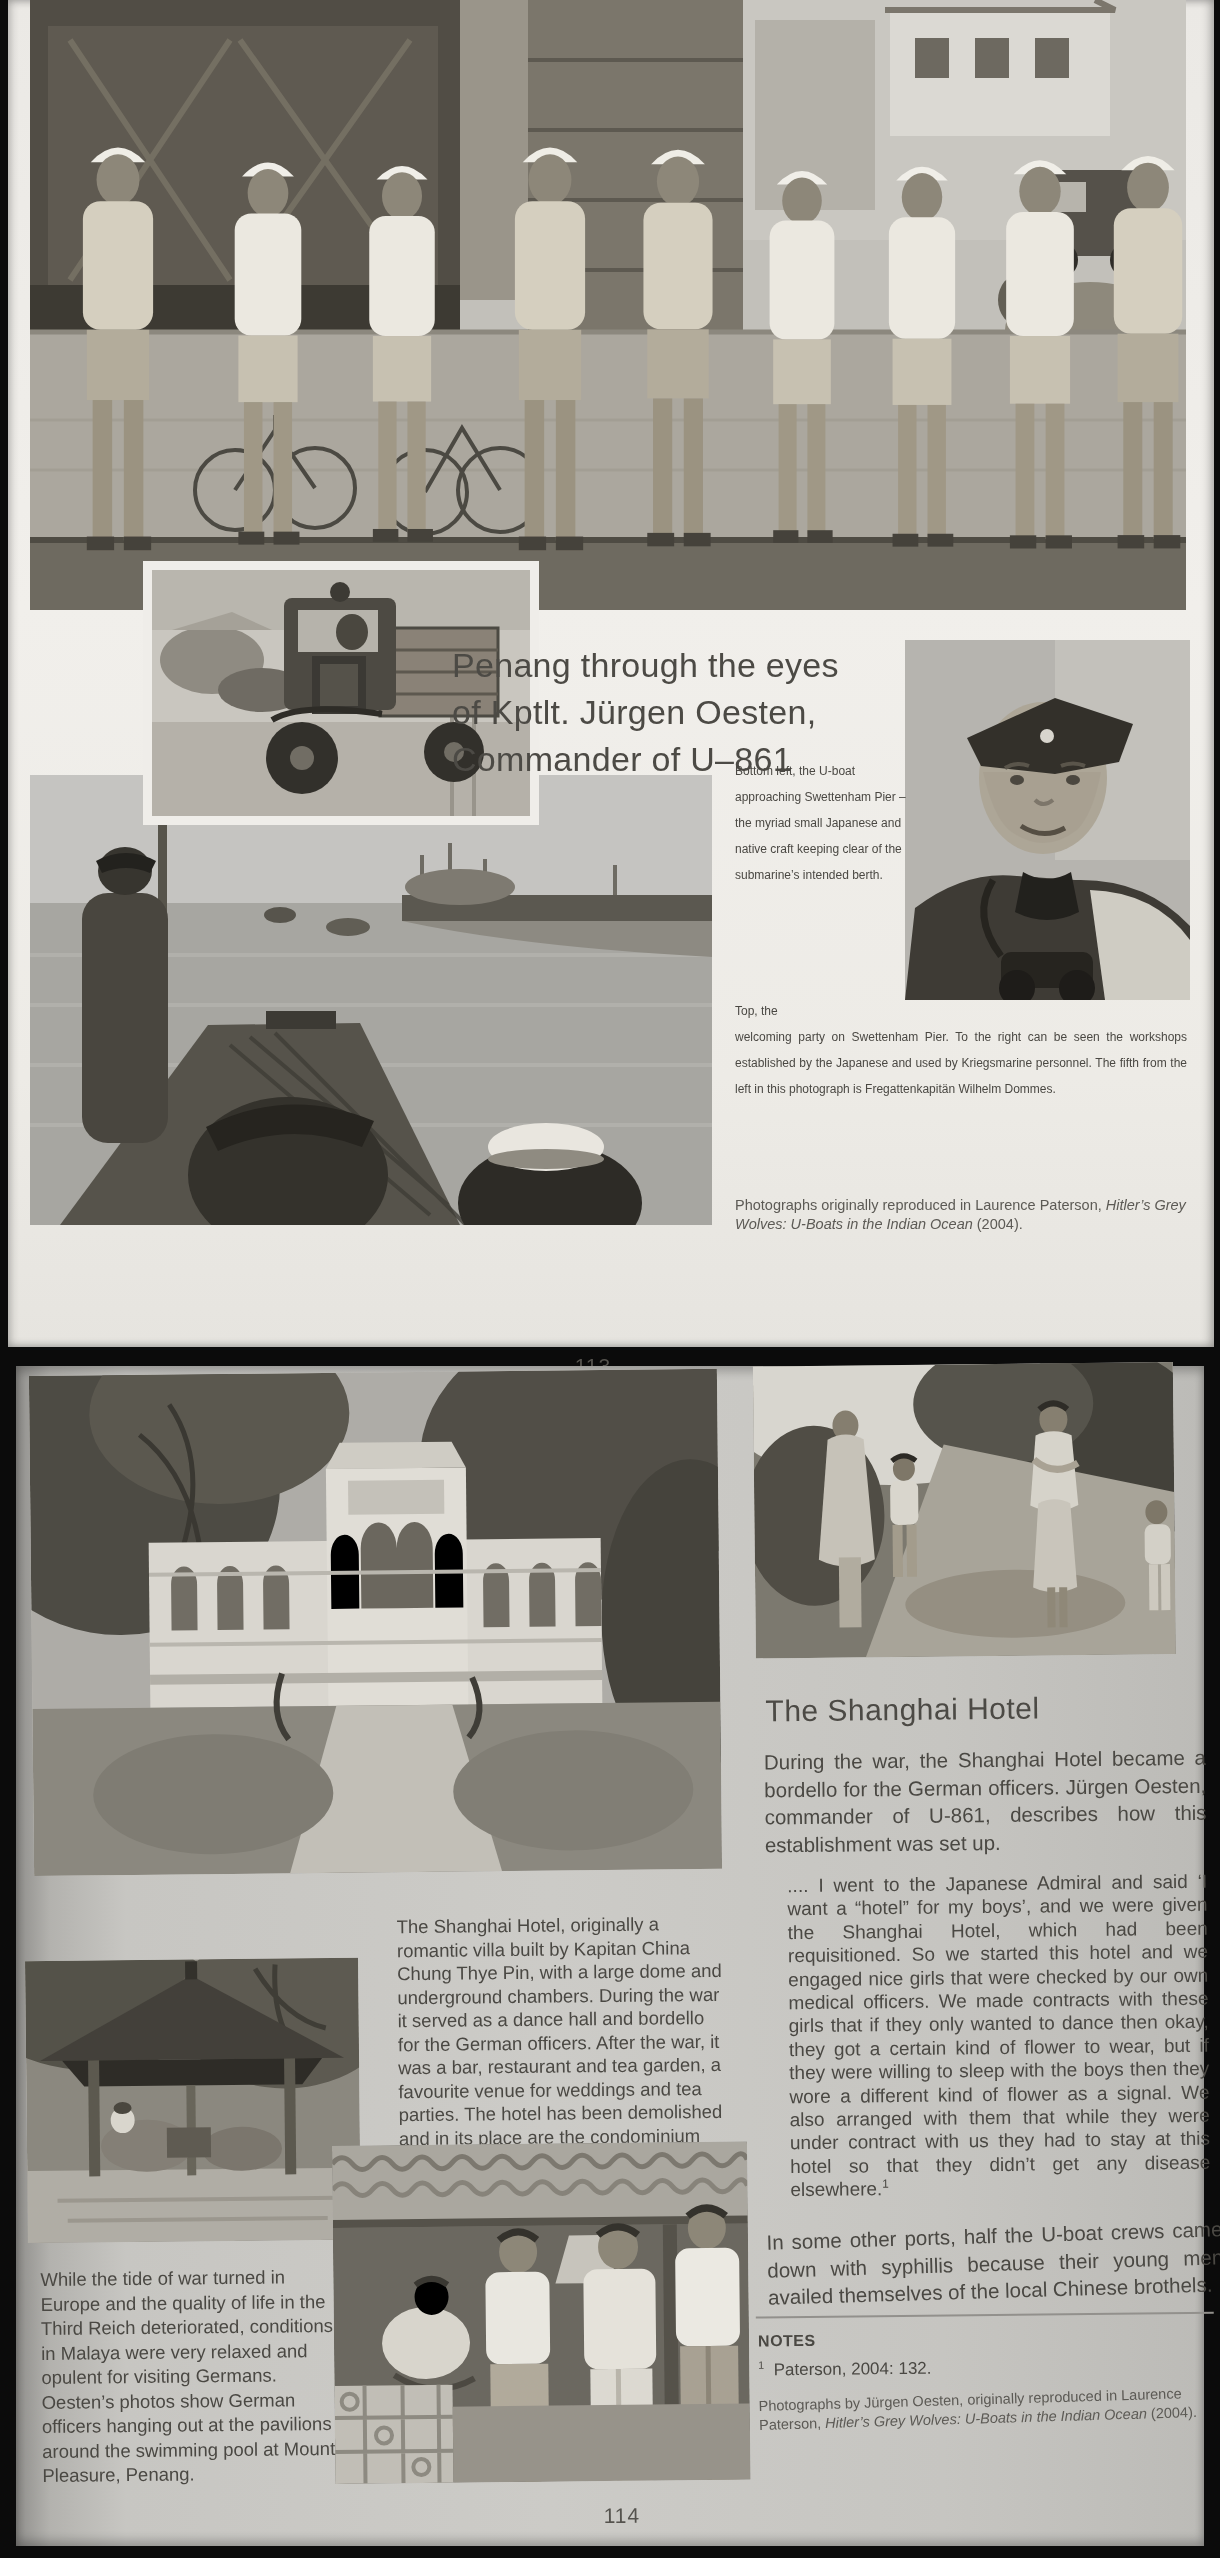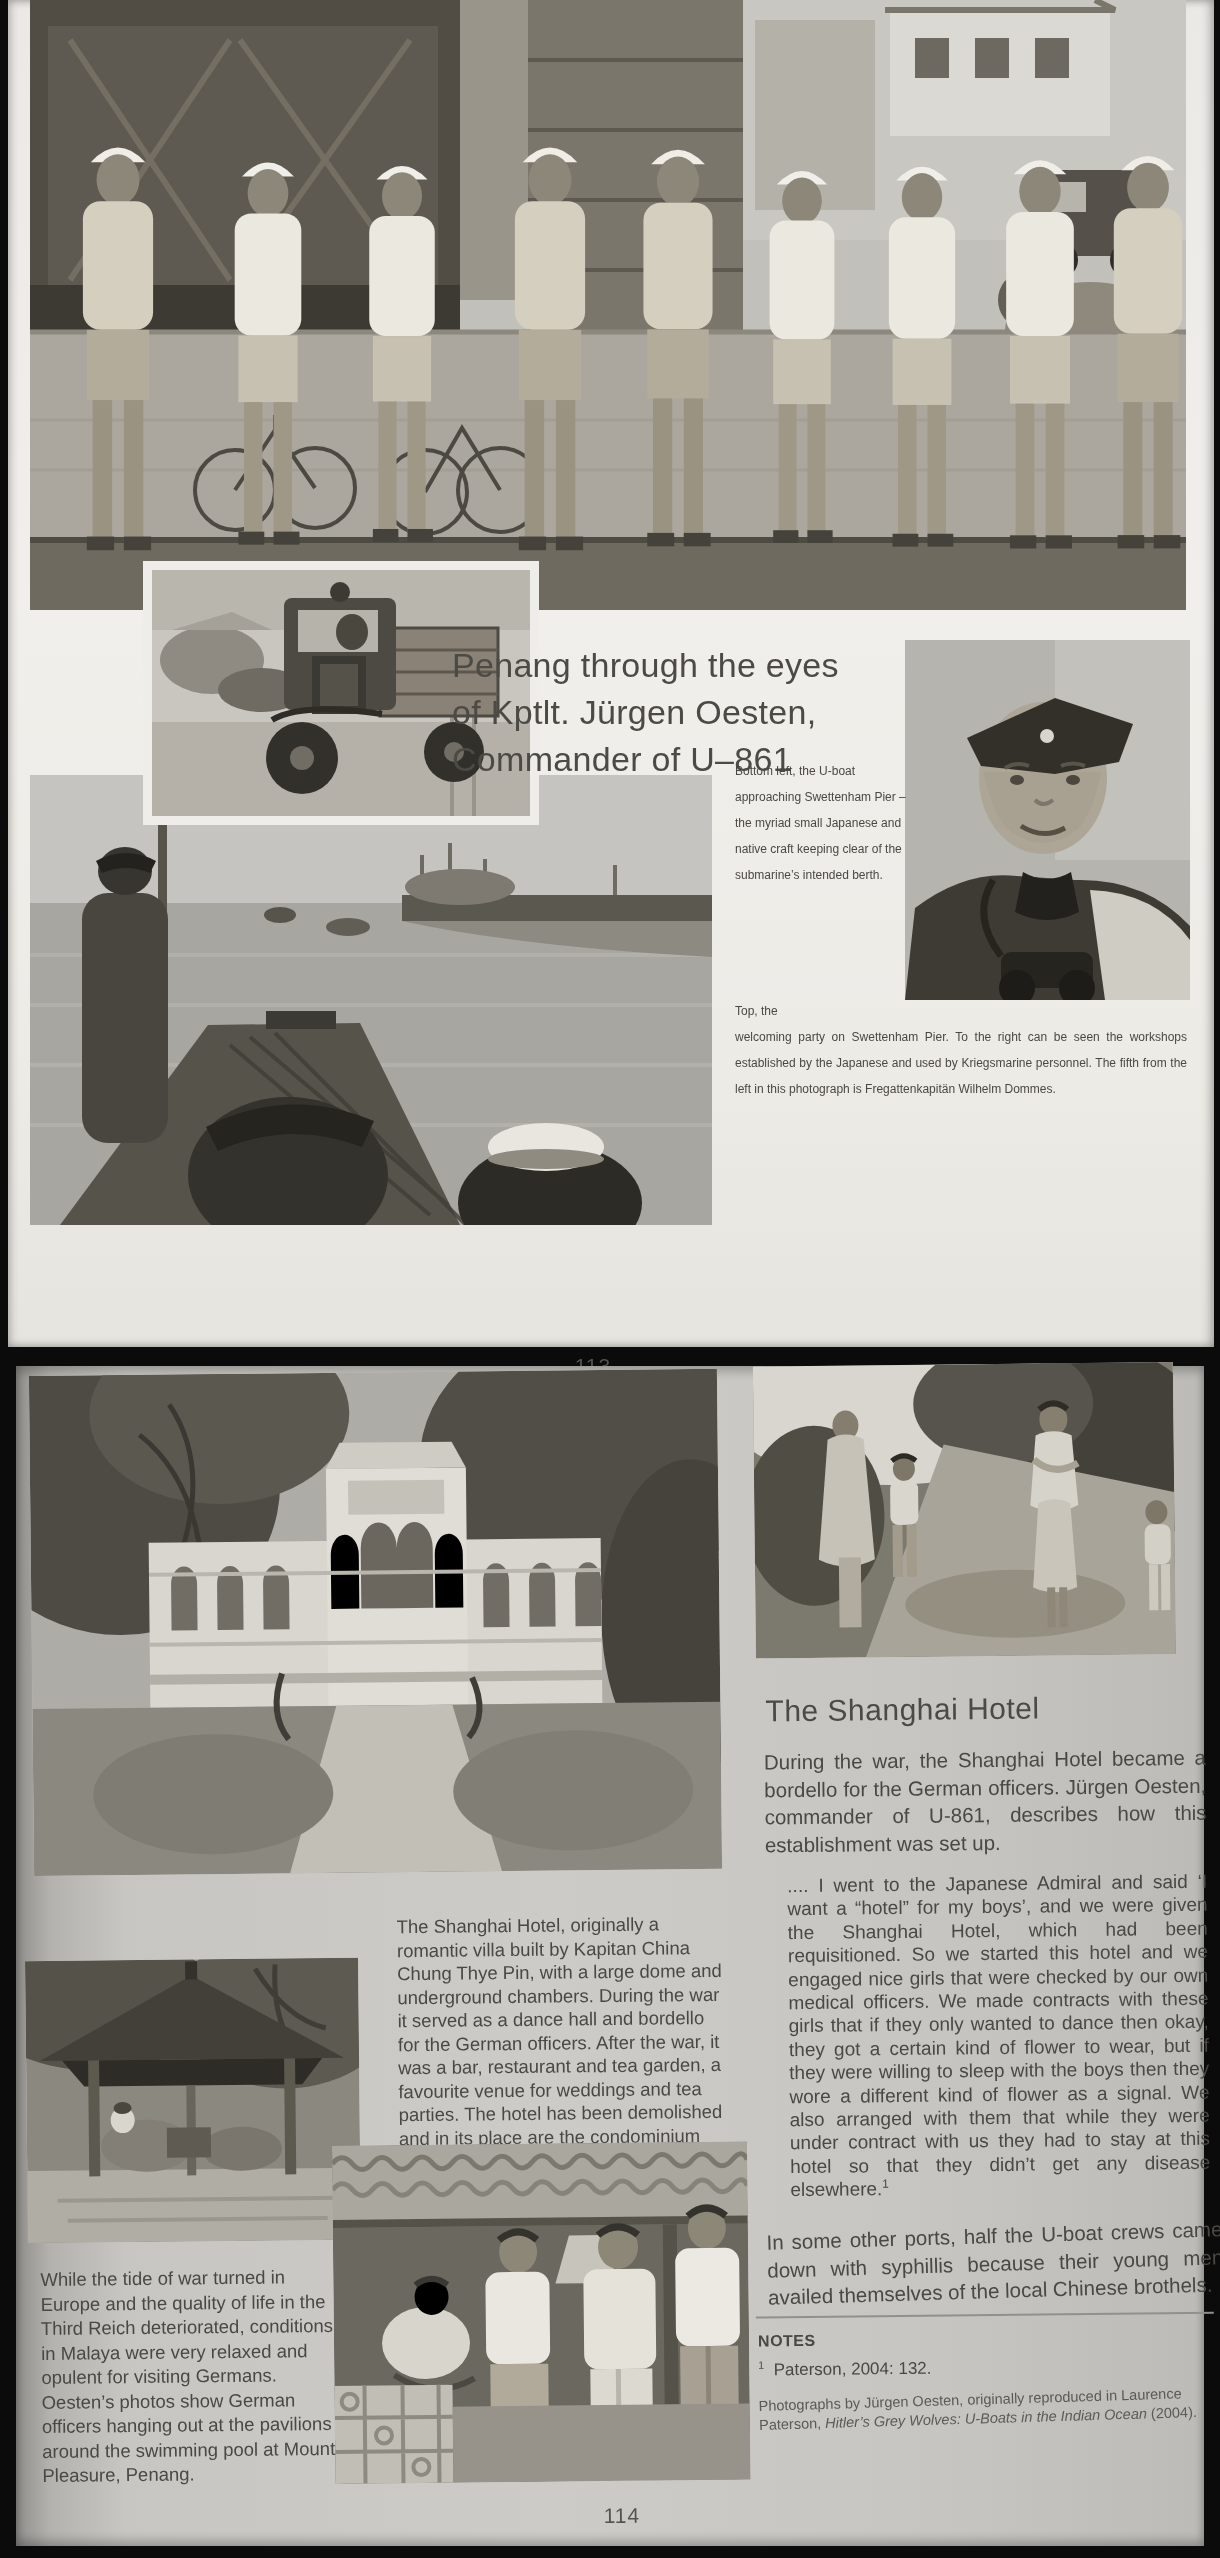--- a/index.html
+++ b/index.html
@@ -221,20 +221,23 @@
     </div>
 
     <div class="abs cap body20" style="left:727px;top:758px;width:182px;">Bottom left, the U-boat approaching Swettenham Pier – the myriad small Japanese and native craft keeping clear of the submarine’s intended berth.</div>
 
     <div class="abs cap body20 just" style="left:727px;top:998px;width:452px;">
       <span>Top, the</span><br>
       <span>welcoming party on Swettenham Pier. To the right can be seen the workshops established by the Japanese and used by Kriegsmarine personnel. The fifth from the left in this photograph is Fregattenkapitän Wilhelm Dommes.</span>
     </div>
 
 
+    <div class="abs credit" style="left:727px;top:1196px;width:462px;">
+      <span>Photographs originally reproduced in Laurence Paterson, </span><i>Hitler’s Grey Wolves: U-Boats in the Indian Ocean</i><span> (2004).</span>
+    </div>
 
     <div class="abs pagenum" style="left:520px;top:1354px;width:130px;">113</div>
   </div>
 
   <div class="page page2">
     <div class="abs tilt1" style="left:0;top:0;width:1188px;height:1180px;">
 
       <div class="photo" style="left:19px;top:4px;width:688px;height:500px;">
         <svg viewBox="0 0 688 500" preserveAspectRatio="none">
           <rect width="688" height="500" fill="#aeaca7"></rect>

